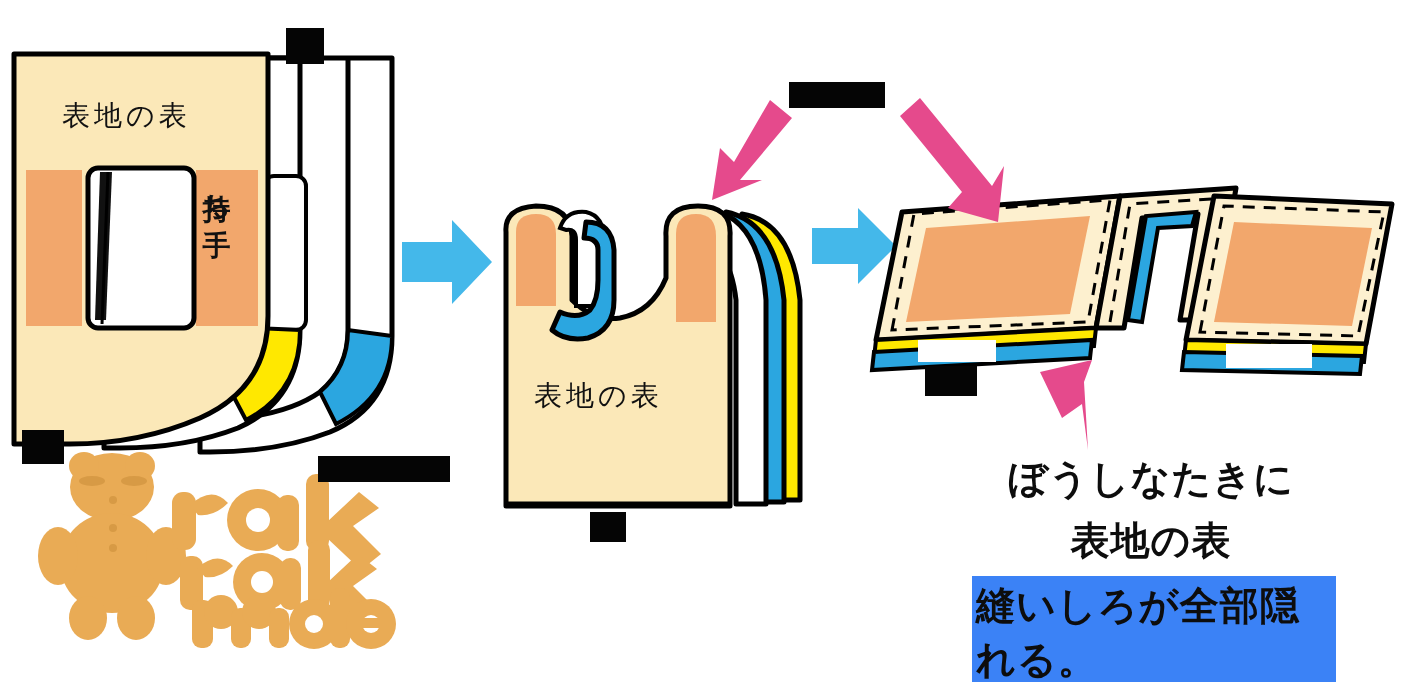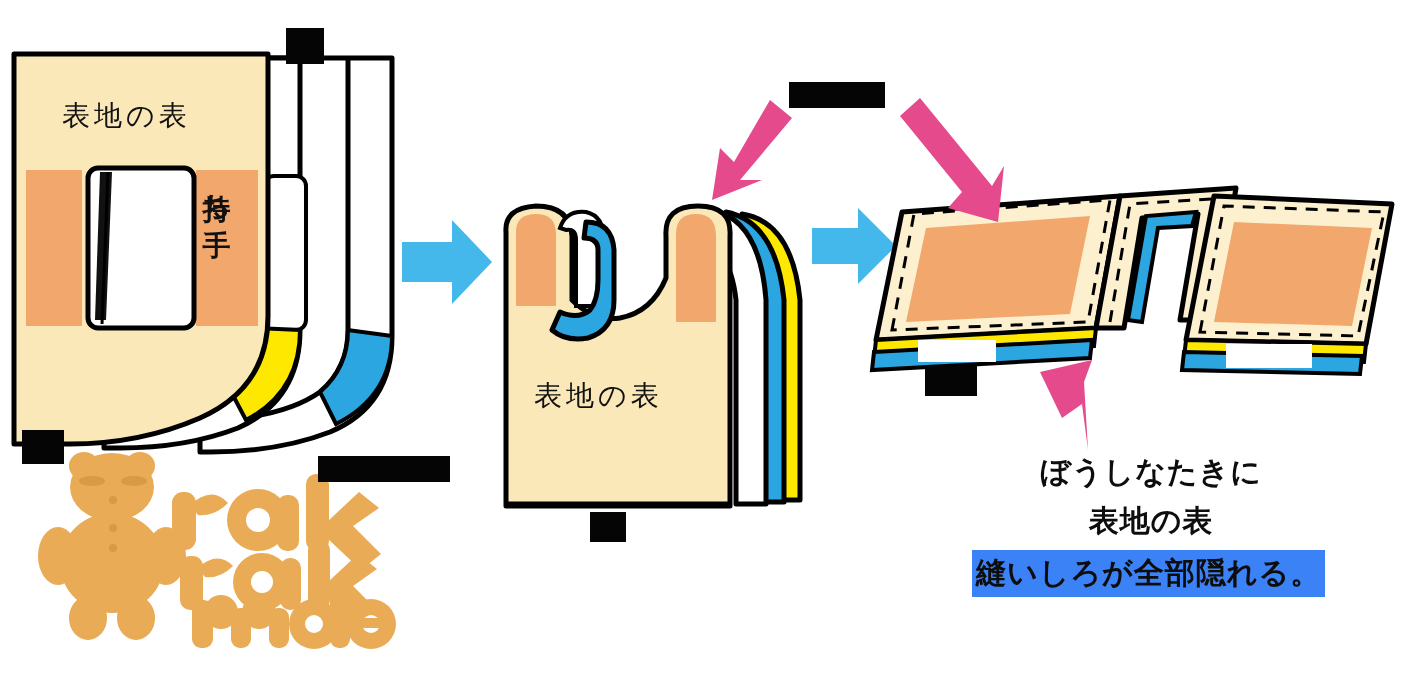--- a/index.html
+++ b/index.html
@@ -30,21 +30,21 @@
   .redact.r1{left:286px;top:28px;width:38px;height:36px;}
   .redact.r2{left:22px;top:430px;width:42px;height:34px;}
   .redact.r3{left:318px;top:456px;width:132px;height:26px;}
   .redact.r4{left:590px;top:512px;width:36px;height:30px;}
   .redact.r5{left:789px;top:82px;width:96px;height:26px;}
   .redact.r6{left:925px;top:366px;width:52px;height:30px;}
 
   
   #caption{position:absolute;left:966px;top:452px;width:370px;}
   #caption .cl{
-    font-size:30px;font-weight:700;color:#0d0d0d;
+    font-size:39px;font-weight:700;color:#0d0d0d;
     letter-spacing:1px;margin:0 0 8px 0;display:block;
     text-align:center;
   }
   #caption .cl.hl{
     background:#3b82f6;display:inline-block;padding:3px 4px;margin-left:6px;
     text-align:left;
   }
   #caption .hlwrap{display:block;text-align:left;}
 </style>
 </head>

